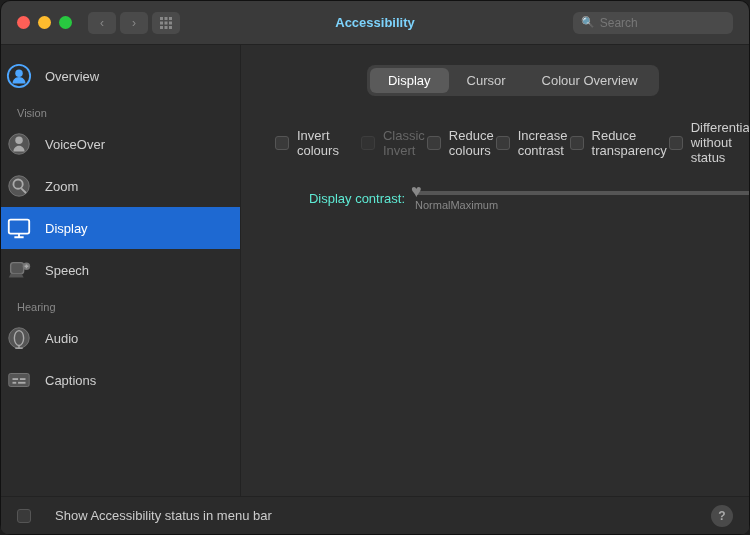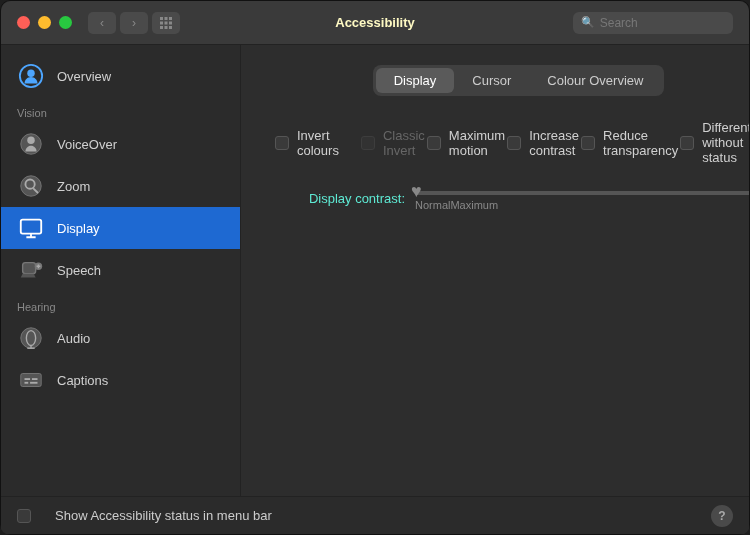--- a/index.html
+++ b/index.html
@@ -81,21 +81,21 @@
       justify-content: center;
       margin-left: 4px;
       cursor: pointer;
       color: #888;
     }
 
     .window-title {
       position: absolute;
       left: 50%;
       transform: translateX(-50%);
-      color: #fef9c3;
+      color: #7dd3fc;
       font-size: 13px;
       font-weight: 600;
     }
 
     .search-bar {
       margin-left: auto;
       display: flex;
       align-items: center;
       background: #4a4a4a;
       border-radius: 6px;
@@ -134,21 +134,21 @@
       flex-shrink: 0;
       padding: 10px 0;
       display: flex;
       flex-direction: column;
       border-right: 1px solid #222;
     }
 
     .sidebar-item {
       display: flex;
       align-items: center;
-      padding: 7px 16px;
+      padding: 7px 4px;
       gap: 12px;
       cursor: pointer;
       color: #d0d0d0;
       font-size: 13px;
     }
 
     .sidebar-item.active {
       background: #1e69d2;
       color: #fff;
     }
@@ -485,21 +485,21 @@
           <span class="option-label">Invert colours</span>
         </div>
 
         <div class="option-row indented">
           <div class="checkbox" style="opacity:0.4;"></div>
           <span class="option-label disabled">Classic Invert</span>
         </div>
 
         <div class="option-row">
           <div class="checkbox"></div>
-          <span class="option-label">Maximum motion</span>
+          <span class="option-label">Reduce colours</span>
         </div>
 
         <div class="option-row">
           <div class="checkbox"></div>
           <span class="option-label">Increase contrast</span>
         </div>
 
         <div class="option-row">
           <div class="checkbox"></div>
           <span class="option-label">Reduce transparency</span>

